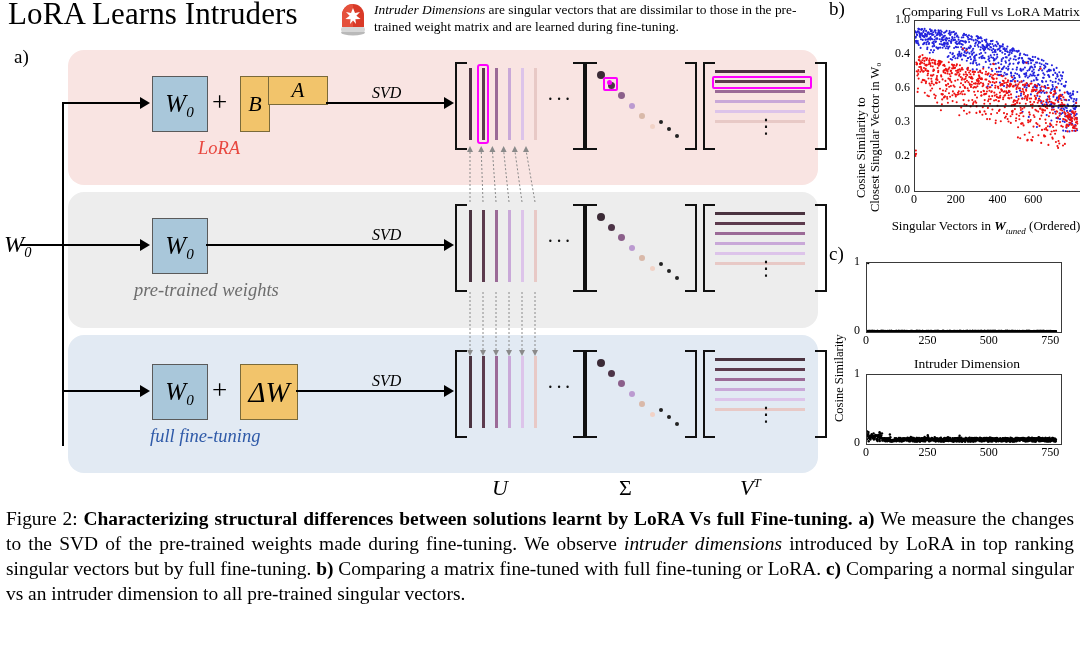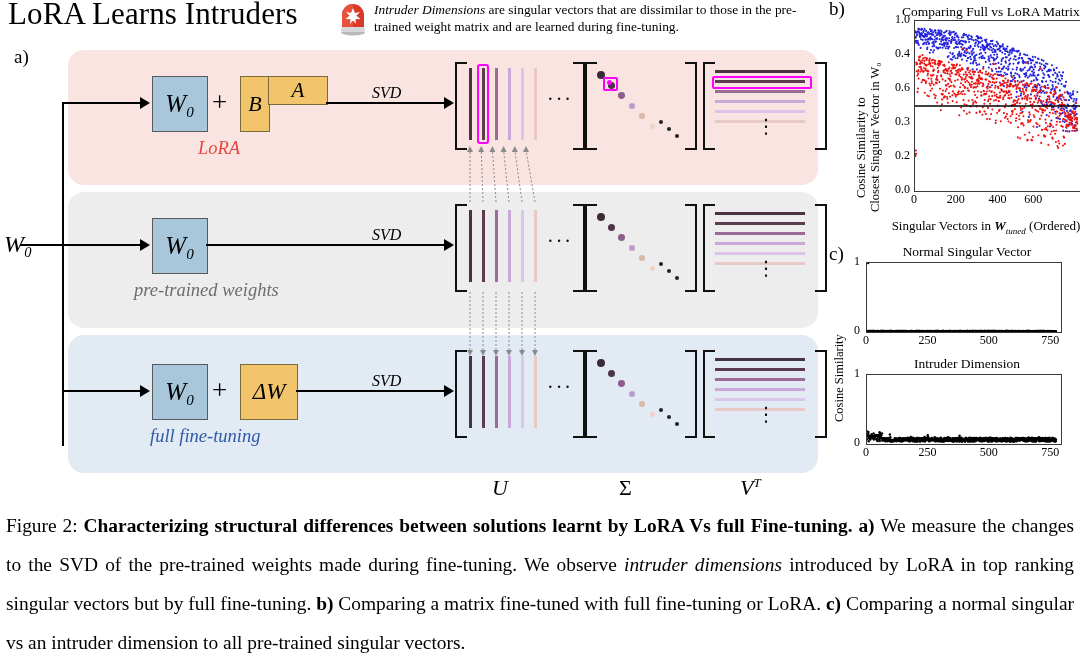--- a/index.html
+++ b/index.html
@@ -63,21 +63,21 @@
   .chart-title{position:absolute;text-align:center;font-size:13.5px;font-family:"Liberation Serif",serif;}
   .axis-label{position:absolute;font-size:13px;font-family:"Liberation Serif",serif;text-align:center;}
   .ylab-rot{position:absolute;font-size:12.5px;font-family:"Liberation Serif",serif;transform-origin:0 0;transform:rotate(-90deg);white-space:nowrap;}
   .tick{position:absolute;font-size:12px;font-family:"Liberation Serif",serif;}
   .plotbox{position:absolute;border:1.5px solid #3a3a3a;background:#fff;overflow:hidden;}
   .legend{position:absolute;border:1px solid #9a9a9a;background:#fff;font-size:10.5px;font-family:"Liberation Serif",serif;padding:2px 4px;}
   .legend-row{display:flex;align-items:center;height:13px;}
   .legend-dot{width:4px;height:4px;border-radius:50%;margin:0 6px 0 8px;}
 
   
-  #caption{position:absolute;left:6px;top:506px;width:1068px;font-size:19.4px;line-height:39px;font-family:"Liberation Serif",serif;text-align:justify;}
+  #caption{position:absolute;left:6px;top:506px;width:1068px;font-size:19.4px;line-height:25px;font-family:"Liberation Serif",serif;text-align:justify;}
   #caption b{font-weight:bold;}
   #caption i{font-style:italic;}
 </style>
 </head>
 <body>
 
 <div id="header">
   <div id="fig-title">LoRA Learns Intruders</div>
 
   <svg id="intruder-icon" viewBox="0 0 30 34">
@@ -133,21 +133,21 @@
   <div class="svd-line" style="left:206px;top:198px;width:242px;"></div>
   <div class="arrow-head" style="left:444px;top:193px;"></div>
   <div class="svd-label" style="left:372px;top:180px;">SVD</div>
 
   <div class="arrow-h" style="left:64px;top:344px;width:78px;"></div>
   <div class="arrow-head" style="left:140px;top:339px;"></div>
   <div class="wbox" style="left:152px;top:318px;width:54px;height:54px;font-size:25px;">
       <span>W₀</span>
     </div>
   <div class="plus" style="left:212px;top:329px;">+</div>
-  <div class="ybox" style="left:240px;top:318px;width:56px;height:54px;font-size:23px;">
+  <div class="ybox" style="left:240px;top:318px;width:56px;height:54px;font-size:29px;">
       <span>ΔW</span>
     </div>
   <div class="rowlabel" style="left:150px;top:380px;color:#2f5aa8;">full fine-tuning</div>
   <div class="svd-line" style="left:296px;top:344px;width:152px;"></div>
   <div class="arrow-head" style="left:444px;top:339px;"></div>
   <div class="svd-label" style="left:372px;top:326px;">SVD</div>
 
   <div id="matrices">
       <div class="mat">
         <div class="brk l" style="left:455px;top:16px;height:84px;"></div>
@@ -1822,21 +1822,20 @@
       <div class="tick" style="left:88.8px;top:190px;width:30px;text-align:center;">200</div>
       <div class="tick" style="left:130.5px;top:190px;width:30px;text-align:center;">400</div>
       <div class="tick" style="left:172.3px;top:190px;width:30px;text-align:left;">600</div>
     </div>
   <div class="axis-label" style="left:18px;top:216px;width:232px;"><span>Singular Vectors in </span><i style="font-weight:bold;">W</i><sub style="font-style:italic;font-size:9px;">tuned</sub><span> (Ordered)</span></div>
 </div>
 
 <div id="panel-c">
   <div class="ylab-rot" style="left:4px;top:178px;">Cosine Similarity</div>
 
-  <div class="chart-title" style="left:30px;top:0px;width:218px;">Normal Singular Vector</div>
   <div class="plotbox" id="pc1-box" style="left:38px;top:18px;width:194px;height:69px;">
     <svg id="pc1-svg" width="194" height="69">
         <circle cx="0.0" cy="68.0" r="1.2" fill="#000"></circle>
         <circle cx="0.2" cy="68.3" r="1.2" fill="#000"></circle>
         <circle cx="0.5" cy="68.2" r="1.2" fill="#000"></circle>
         <circle cx="0.7" cy="68.3" r="1.2" fill="#000"></circle>
         <circle cx="1.0" cy="68.1" r="1.2" fill="#000"></circle>
         <circle cx="1.2" cy="0.0" r="1.2" fill="#000"></circle>
         <circle cx="1.5" cy="68.1" r="1.2" fill="#000"></circle>
         <circle cx="1.7" cy="68.0" r="1.2" fill="#000"></circle>

